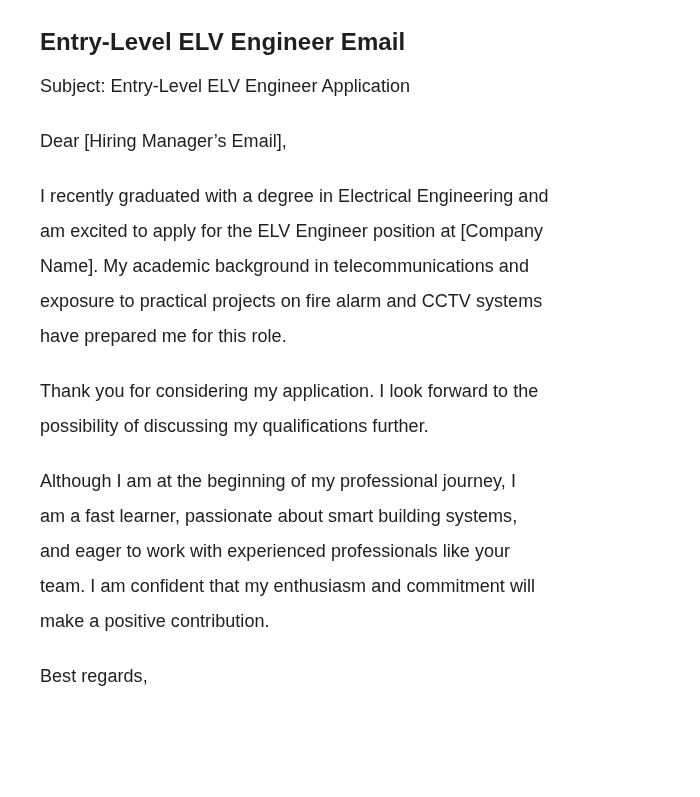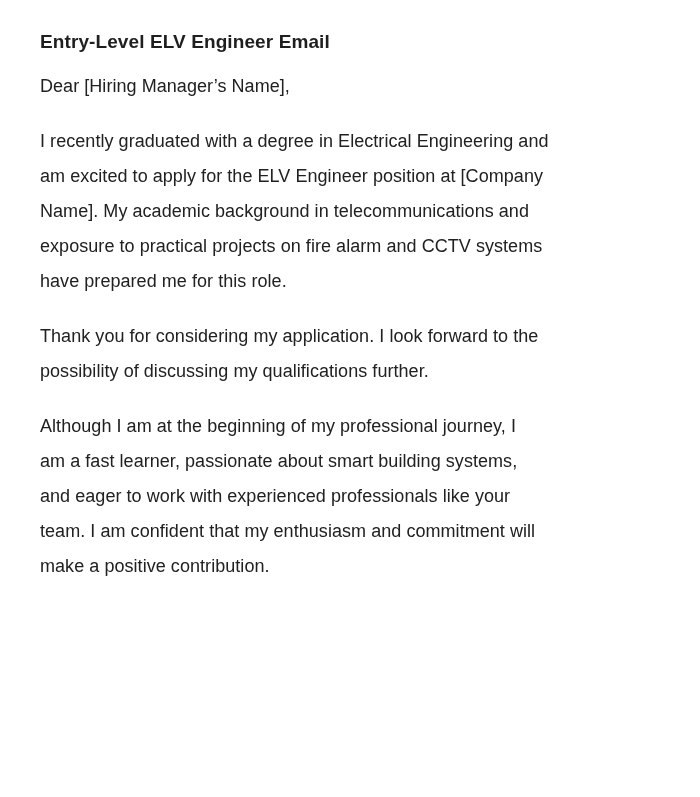--- a/index.html
+++ b/index.html
@@ -12,21 +12,21 @@
     width: 700px;
     height: 797px;
     box-sizing: border-box;
     background: #ffffff;
     padding: 27px 38px 0 40px;
     overflow: hidden;
     font-family: "Liberation Sans", "DejaVu Sans", sans-serif;
     color: #212121;
   }
   .doc-title {
-    font-size: 19px;
+    font-size: 24px;
     line-height: 30px;
     font-weight: 700;
     letter-spacing: 0.1px;
     color: #1f1f1f;
     margin: 0 0 12px 0;
   }
   .doc-para {
     font-size: 18px;
     line-height: 35px;
     font-weight: 400;
@@ -35,32 +35,34 @@
     white-space: pre-line;
     letter-spacing: 0.05px;
   }
 </style>
 </head>
 <body>
 
 <main class="page">
   <h1 class="doc-title">Entry-Level ELV Engineer Email</h1>
 
+  <p class="doc-para">Subject: Entry-Level ELV Engineer Application</p>
 
-  <p class="doc-para">Dear [Hiring Manager’s Name],</p>
+  <p class="doc-para">Dear [Hiring Manager’s Email],</p>
 
   <p class="doc-para">I recently graduated with a degree in Electrical Engineering and
 am excited to apply for the ELV Engineer position at [Company
 Name]. My academic background in telecommunications and
 exposure to practical projects on fire alarm and CCTV systems
 have prepared me for this role.</p>
 
   <p class="doc-para">Thank you for considering my application. I look forward to the
 possibility of discussing my qualifications further.</p>
 
   <p class="doc-para">Although I am at the beginning of my professional journey, I
 am a fast learner, passionate about smart building systems,
 and eager to work with experienced professionals like your
 team. I am confident that my enthusiasm and commitment will
 make a positive contribution.</p>
 
+  <p class="doc-para">Best regards,</p>
 
 </main>
 
 </body></html>

